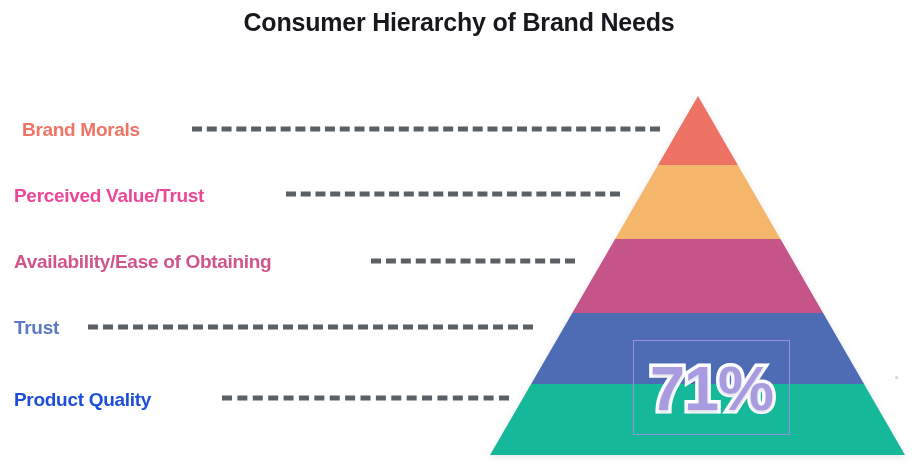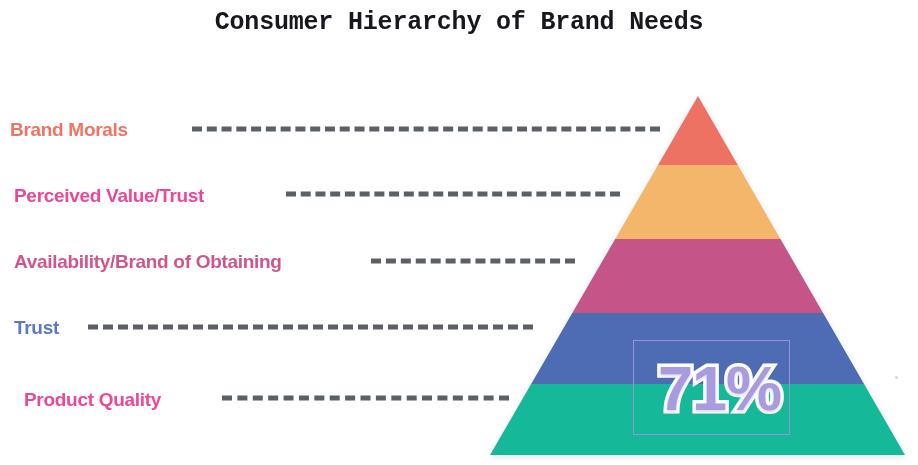--- a/index.html
+++ b/index.html
@@ -13,21 +13,20 @@
   #stage { position:absolute; inset:0; }
 
   .title {
     position:absolute;
     left:0; right:0; top:8px;
     text-align:center;
     font-size:25px;
     font-weight:bold;
     color:#16181d;
     letter-spacing:-0.2px;
-    font-family:Liberation Mono, monospace;
   }
 
   
   .label {
     position:absolute;
     font-size:19px;
     font-weight:bold;
     white-space:nowrap;
     letter-spacing:-0.3px;
     transform: translateY(-50%);
@@ -60,21 +59,20 @@
     display:flex;
     align-items:center;
     justify-content:center;
     font-size:63px;
     font-weight:bold;
     color:#a89be0;
     letter-spacing:-1px;
     -webkit-text-stroke:7px #ffffff;
     paint-order: stroke fill;
     text-shadow: 0 2px 3px rgba(120,120,160,0.25);
-    margin-left: 8px;
   }
   .faint-dot {
     position:absolute;
     left:895px; top:376px;
     width:3px; height:3px;
     background:#cfd6e2;
     border-radius:50%;
   }
 </style>
 </head>
@@ -95,25 +93,25 @@
           <polygon points="698,96 698,96 737.7855153203343,165 658.0222841225627,165" fill="#ED7264"></polygon>
           <polygon points="658.0222841225627,165 737.7855153203343,165 780.4540389972144,239 615.1476323119778,239" fill="#F4B66B"></polygon>
           <polygon points="615.1476323119778,239 780.4540389972144,239 823.1225626740948,313 572.2729805013928,313" fill="#C55589"></polygon>
           <polygon points="572.2729805013928,313 823.1225626740948,313 864.0612813370474,384 531.1364902506964,384" fill="#4D6CB3"></polygon>
           <polygon points="531.1364902506964,384 864.0612813370474,384 905,455 490,455" fill="#12B89A"></polygon>
         </g>
     </svg>
   </div>
 
   <div id="labels">
-      <div class="label" style="left: 10px; top: 130px; color: rgb(240, 116, 101);">Brand Morals</div>
+      <div class="label" style="left: 22px; top: 130px; color: rgb(240, 116, 101);">Brand Morals</div>
       <div class="label" style="left: 14px; top: 196px; color: #ec4899;">Perceived Value/Trust</div>
-      <div class="label" style="left: 14px; top: 262px; color: rgb(208, 85, 139);">Availability/Brand of Obtaining</div>
+      <div class="label" style="left: 14px; top: 262px; color: rgb(208, 85, 139);">Availability/Ease of Obtaining</div>
       <div class="label" style="left: 14px; top: 328px; color: rgb(92, 121, 196);">Trust</div>
-      <div class="label" style="left: 24px; top: 400px; color: #ec4899;">Product Quality</div>
+      <div class="label" style="left: 14px; top: 400px; color: #1d4ed8;">Product Quality</div>
     </div>
   <div id="leaders">
       <div class="leader" style="left: 192px; top: 129px; width: 468px; border-top-color: rgb(91, 95, 102);"></div>
       <div class="leader" style="left: 286px; top: 194px; width: 334px; border-top-color: rgb(91, 95, 102);"></div>
       <div class="leader" style="left: 371px; top: 261px; width: 204px; border-top-color: rgb(91, 95, 102);"></div>
       <div class="leader" style="left: 88px; top: 327px; width: 445px; border-top-color: rgb(91, 95, 102);"></div>
       <div class="leader" style="left: 222px; top: 398px; width: 287px; border-top-color: rgb(91, 95, 102);"></div>
     </div>
 
   <div class="callout-box"></div>

